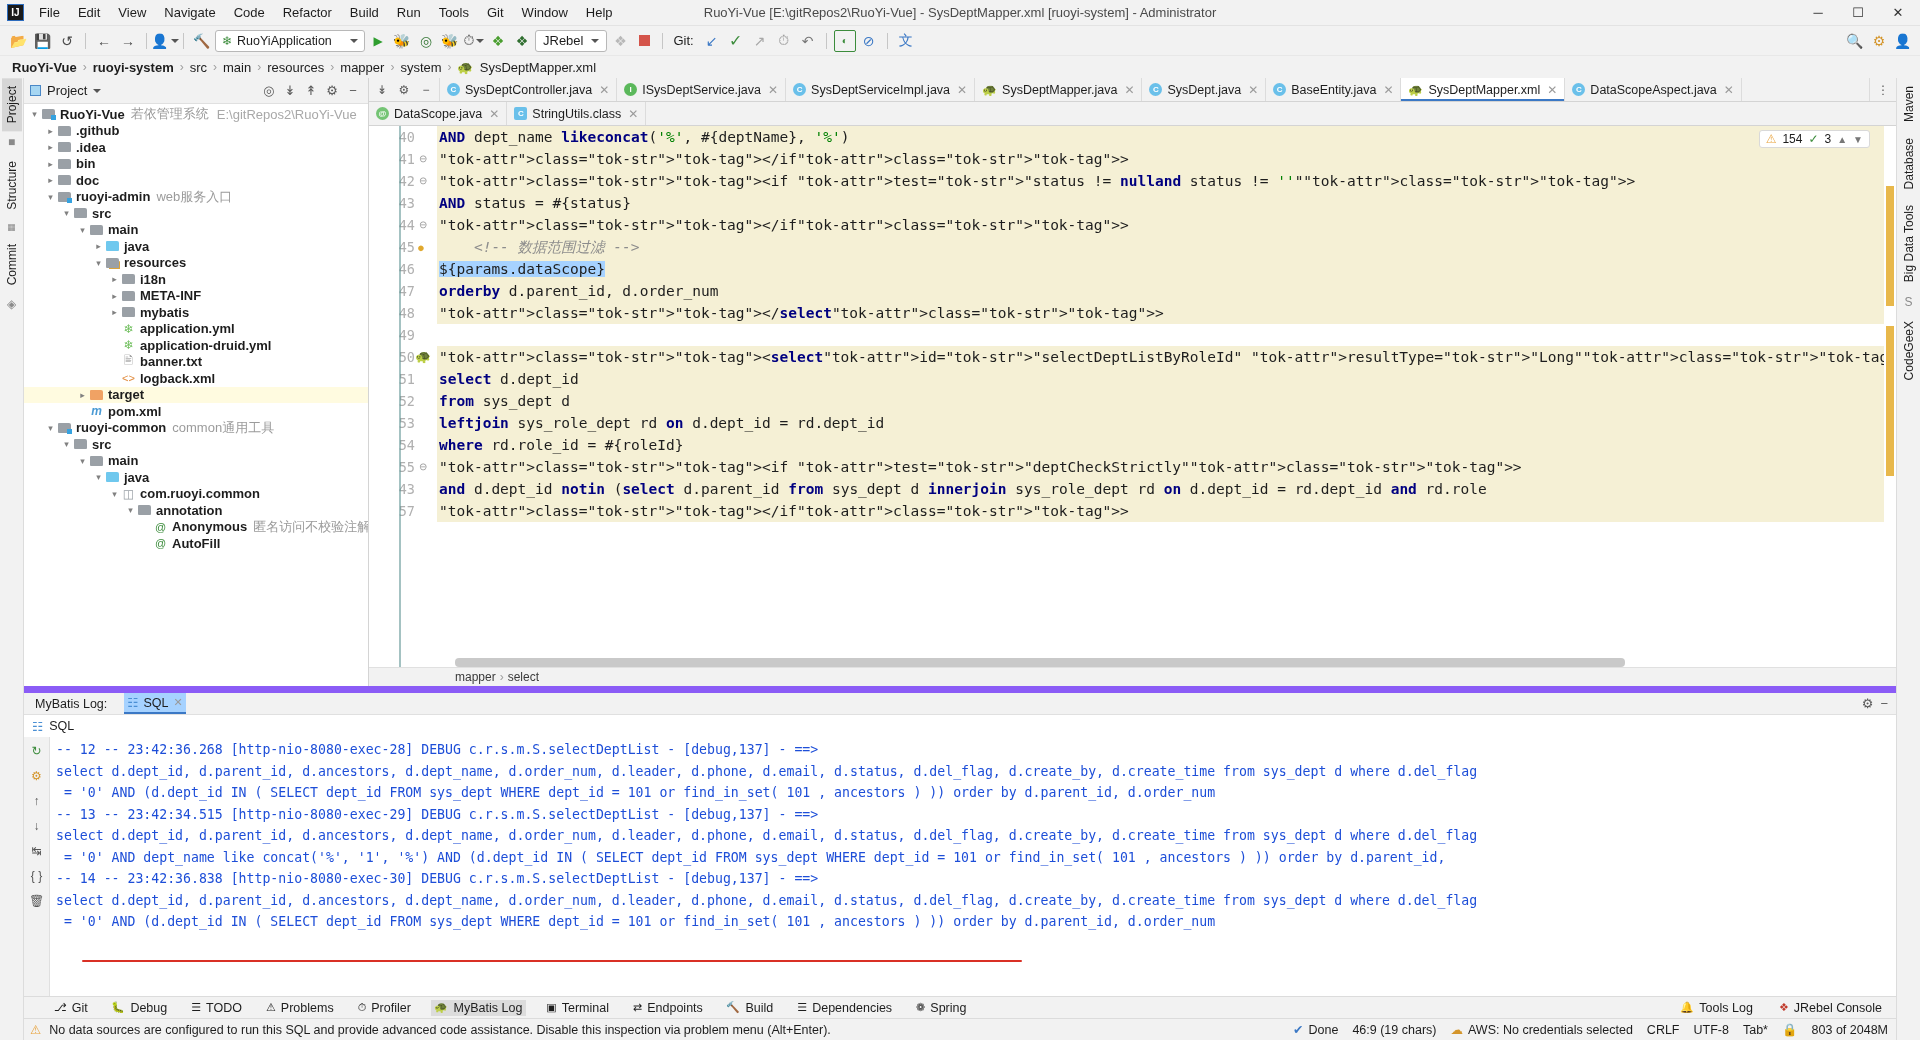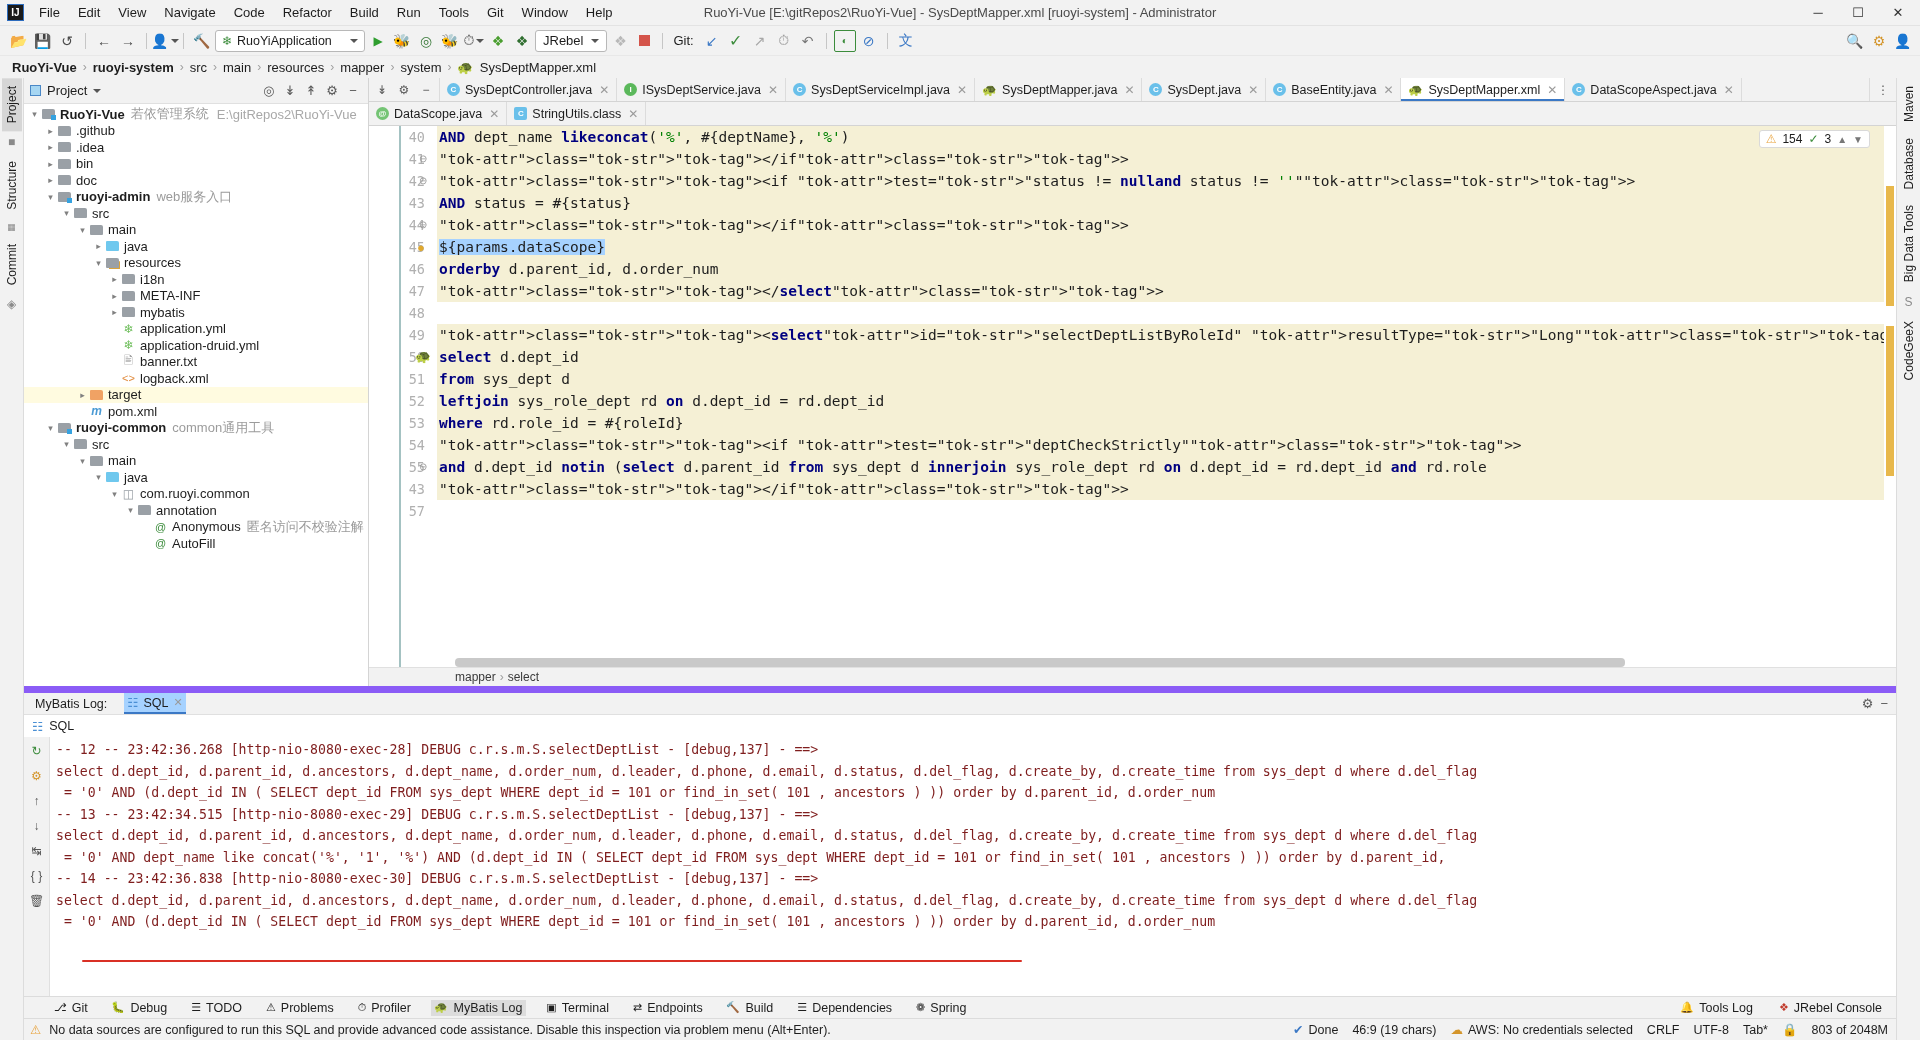--- a/index.html
+++ b/index.html
@@ -61,21 +61,21 @@
   .tree { flex:1; overflow:hidden; font-size:13px; padding-top:2px; position:relative;}
   .tr { height:16.5px; display:flex; align-items:center; white-space:nowrap; padding-left:4px;}
   .tr.hl { background:#fffbe0; }
   .arw { width:13px; text-align:center; color:#808080; font-size:9px; flex:0 0 13px;}
   .arw.none { color:transparent; }
   .fico { width:15px; height:13px; margin-right:4px; flex:0 0 15px; display:flex; align-items:center; justify-content:center;}
   .folder { width:13px; height:10px; background:#9aa0a6; border-radius:1px 2px 1px 1px; position:relative;}
   .folder.src::after { content:""; position:absolute; right:-1px; bottom:-1px; width:5px;height:5px;background:#35a2e0;}
   .folder.blue { background:#6fc8ee; }
   .folder.orange { background:#f0a264; }
-  .t-label { color:#1d1d1d; }
+  .t-label { color:#1d1d1d;font-weight:bold; }
   .t-label.b { font-weight:bold; }
   .t-note { color:#9b9b9b; margin-left:6px; }
   .t-path { color:#a8a8a8; margin-left:8px; }
   .mico { color:#4a9ad4; font-style:italic; font-weight:bold; font-size:12px;}
 
   
   .editor-area { flex:1; display:flex; flex-direction:column; min-width:0; background:#fff;}
   .tabrow { height:24px; display:flex; align-items:stretch; background:#f2f2f2; border-bottom:1px solid #d4d4d4; overflow:hidden;}
   .tabrow.r2 { border-bottom:1px solid #d4d4d4; }
   .ttools { display:flex; align-items:center; padding:0 4px; gap:4px; color:#5a5a5a; background:#f2f2f2; border-right:1px solid #dcdcdc;}
@@ -85,21 +85,21 @@
   .etab.active::after { content:""; position:absolute; left:0; right:0; bottom:0; height:2px; background:#3b78c5; }
   .etab .x { color:#9a9a9a; font-size:12px; margin-left:2px;}
   .ci { width:13px;height:13px;border-radius:50%; display:flex;align-items:center;justify-content:center;font-size:8px;color:#fff;font-weight:bold;}
   .ci.c { background:#6ac0ea; }
   .ci.i { background:#5bb85b; }
   .ci.a { background:#74c474; }
   .ci.cls { background:#6ac0ea; border-radius:2px; }
 
   .code-wrap { flex:1; display:flex; min-height:0; position:relative; overflow:hidden; background:#fff;}
   .gutter { width:68px; background:#fff; flex:0 0 68px; position:relative; }
-  .gline { height:22px; display:flex; align-items:center; justify-content:flex-end; padding-right:12px; color:#b0b0b0; font-family:"DejaVu Sans Mono", monospace; font-size:13.5px;}
+  .gline { height:22px; display:flex; align-items:center; justify-content:flex-end; padding-right:22px; color:#b0b0b0; font-family:"DejaVu Sans Mono", monospace; font-size:13.5px;}
   .fold { position:absolute; left:50px; color:#9a9a9a; font-size:10px; }
   .code-col { flex:1; position:relative; overflow:hidden; background:#fff;}
   .cline { height:22px; font-family:"DejaVu Sans Mono", monospace; font-size:14.5px; white-space:pre; display:flex; align-items:center; padding-left:2px;}
   .hl-line { background:#f5f0d5; }
   .tok-str { color:#008000; }
   .tok-kw  { color:#000080; font-weight:bold; }
   .tok-cmt { color:#8c8c8c; font-style:italic; }
   .sel { background:#a6d2ff; }
   .bulb { position:absolute; width:14px; height:14px; }
   .breadcrumb2 { height:19px; background:#f2f2f2; display:flex; align-items:center; padding-left:86px; font-size:12px; color:#3a3a3a; gap:4px; border-top:1px solid #e0e0e0;}
@@ -112,21 +112,21 @@
   
   .bottom { height:310px; display:flex; flex-direction:column; background:#fff; border-top:7px solid #8b5cf6;}
   .bt-tabs { height:22px; display:flex; align-items:center; background:#f2f2f2; padding-left:8px; gap:14px; border-bottom:1px solid #e0e0e0;}
   .bt-tab { font-size:12.5px; display:flex; align-items:center; gap:5px; padding:2px 3px; color:#1d1d1d;}
   .bt-tab.sel { border-bottom:2px solid #3b78c5; font-weight:normal;}
   .bt-right { margin-left:auto; display:flex; gap:7px; padding-right:8px; color:#5a5a5a;}
   .sqlrow { height:22px; display:flex; align-items:center; background:#fff; padding-left:8px; gap:6px; font-size:12.5px;}
   .console-wrap { flex:1; display:flex; min-height:0; }
   .console-left { width:26px; background:#f2f2f2; display:flex; flex-direction:column; align-items:center; gap:5px; padding-top:4px; color:#555; font-size:12px; border-right:1px solid #e0e0e0;}
   .cbtn { width:20px;height:20px; display:flex;align-items:center;justify-content:center;}
-  .console { flex:1; overflow:hidden; background:#fff; font-family:"DejaVu Sans Mono", monospace; font-size:13.2px; padding:2px 0 0 6px; position:relative; color:#7f1d1d;}
+  .console { flex:1; overflow:hidden; background:#fff; font-family:"DejaVu Sans Mono", monospace; font-size:13.2px; padding:2px 0 0 6px; position:relative; color:#1d4ed8;}
   .cl { white-space:pre; line-height:21.5px; }
   .redline { position:absolute; height:2px; background:#d93025; border-radius:1px;}
   .console-right { width:16px; background:#fff; }
 
   
   .statustabs { height:22px; display:flex; align-items:center; background:#f2f2f2; padding-left:26px; gap:16px; border-top:1px solid #dcdcdc; font-size:12.5px;}
   .st-item { display:flex; align-items:center; gap:5px; padding:1px 4px; color:#1d1d1d;}
   .st-item.sel { background:#dcdcdc; }
   .st-right { margin-left:auto; display:flex; gap:18px; padding-right:10px;}
   .statusbar { height:22px; display:flex; align-items:center; background:#f2f2f2; padding-left:6px; font-size:12.5px; color:#1d1d1d; border-top:1px solid #dcdcdc; gap:8px;}
@@ -589,20 +589,21 @@
                 <div class="bulb" style="position: absolute; left: 48px; top: 114px; color: rgb(224, 168, 46); font-size: 13px;">●</div>
                 <div style="position: absolute; left: 46px; top: 223px; color: rgb(122, 43, 30); font-size: 13px;">🐢</div>
                 <div style="position: absolute; left: 30px; top: 0px; bottom: 0px; width: 2px; background: rgb(90, 143, 143); opacity: 0.55;"></div>
               </div>
             <div class="code-col" id="codecol">
                 <div class="cline hl-line">        <span class="tok-kw">AND</span> dept_name <span class="tok-kw">like</span> <span class="tok-kw">concat</span>(<span class="tok-str">'%'</span>, #{deptName}, <span class="tok-str">'%'</span>)</div>
                 <div class="cline hl-line">    <span <span="" class="&lt;span">"tok-attr"</span>&gt;class=<span class="&lt;span">"tok-str"</span>&gt;"tok-tag"&gt;&lt;/if<span <span="" class="&lt;span">"tok-attr"</span>&gt;class=<span class="&lt;span">"tok-str"</span>&gt;"tok-tag"&gt;&gt;</div>
                 <div class="cline hl-line">    <span <span="" class="&lt;span">"tok-attr"</span>&gt;class=<span class="&lt;span">"tok-str"</span>&gt;"tok-tag"&gt;&lt;if <span class="&lt;span">"tok-attr"</span>&gt;test=<span class="&lt;span">"tok-str"</span>&gt;"status != <span class="tok-kw">null</span> <span class="tok-kw">and</span> status != <span class="tok-str">''</span>"<span <span="" class="&lt;span">"tok-attr"</span>&gt;class=<span class="&lt;span">"tok-str"</span>&gt;"tok-tag"&gt;&gt;</div>
                 <div class="cline hl-line">        <span class="tok-kw">AND</span> status = #{status}</div>
                 <div class="cline hl-line">    <span <span="" class="&lt;span">"tok-attr"</span>&gt;class=<span class="&lt;span">"tok-str"</span>&gt;"tok-tag"&gt;&lt;/if<span <span="" class="&lt;span">"tok-attr"</span>&gt;class=<span class="&lt;span">"tok-str"</span>&gt;"tok-tag"&gt;&gt;</div>
+                <div class="cline hl-line"><span class="tok-cmt">    &lt;!-- 数据范围过滤 --&gt;</span></div>
                 <div class="cline hl-line">    <span class="sel">${params.dataScope}</span></div>
                 <div class="cline hl-line">    <span class="tok-kw">order</span> <span class="tok-kw">by</span> d.parent_id, d.order_num</div>
                 <div class="cline hl-line"><span <span="" class="&lt;span">"tok-attr"</span>&gt;class=<span class="&lt;span">"tok-str"</span>&gt;"tok-tag"&gt;&lt;/<span class="tok-kw">select</span><span <span="" class="&lt;span">"tok-attr"</span>&gt;class=<span class="&lt;span">"tok-str"</span>&gt;"tok-tag"&gt;&gt;</div>
                 <div class="cline"></div>
                 <div class="cline hl-line"><span <span="" class="&lt;span">"tok-attr"</span>&gt;class=<span class="&lt;span">"tok-str"</span>&gt;"tok-tag"&gt;&lt;<span class="tok-kw">select</span> <span class="&lt;span">"tok-attr"</span>&gt;id=<span class="&lt;span">"tok-str"</span>&gt;"selectDeptListByRoleId" <span class="&lt;span">"tok-attr"</span>&gt;resultType=<span class="&lt;span">"tok-str"</span>&gt;"Long"<span <span="" class="&lt;span">"tok-attr"</span>&gt;class=<span class="&lt;span">"tok-str"</span>&gt;"tok-tag"&gt;&gt;</div>
                 <div class="cline hl-line">    <span class="tok-kw">select</span> d.dept_id</div>
                 <div class="cline hl-line">    <span class="tok-kw">from</span> sys_dept d</div>
                 <div class="cline hl-line">        <span class="tok-kw">left</span> <span class="tok-kw">join</span> sys_role_dept rd <span class="tok-kw">on</span> d.dept_id = rd.dept_id</div>
                 <div class="cline hl-line">    <span class="tok-kw">where</span> rd.role_id = #{roleId}</div>
                 <div class="cline hl-line">        <span <span="" class="&lt;span">"tok-attr"</span>&gt;class=<span class="&lt;span">"tok-str"</span>&gt;"tok-tag"&gt;&lt;if <span class="&lt;span">"tok-attr"</span>&gt;test=<span class="&lt;span">"tok-str"</span>&gt;"deptCheckStrictly"<span <span="" class="&lt;span">"tok-attr"</span>&gt;class=<span class="&lt;span">"tok-str"</span>&gt;"tok-tag"&gt;&gt;</div>

